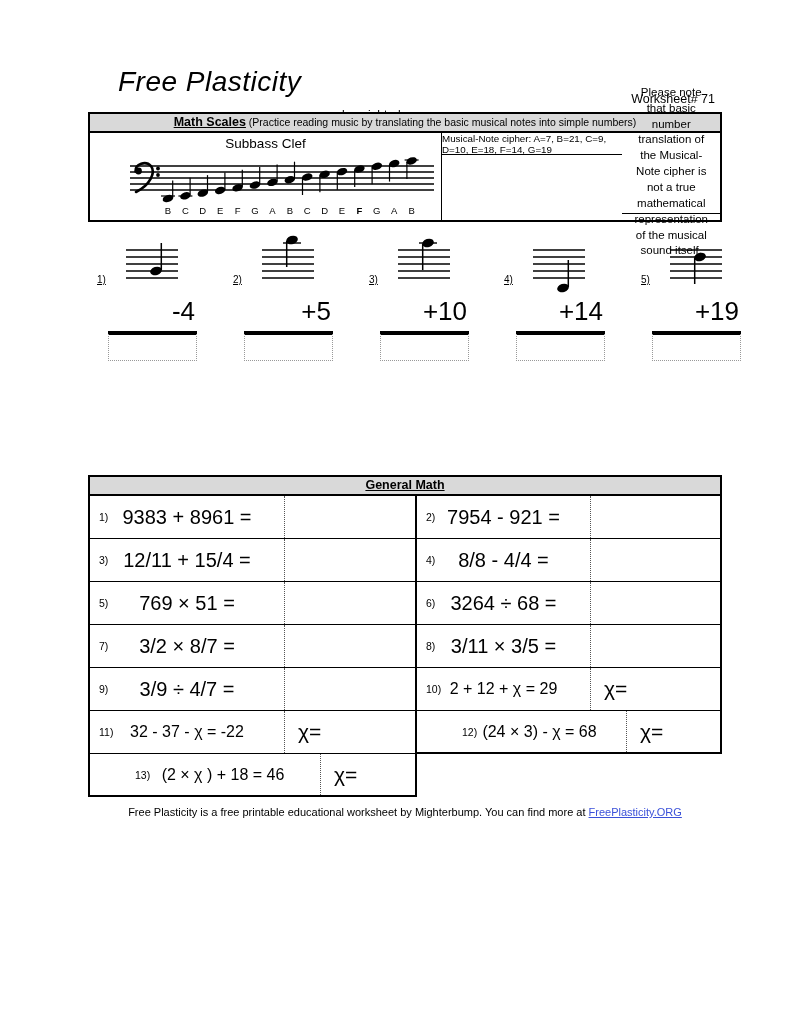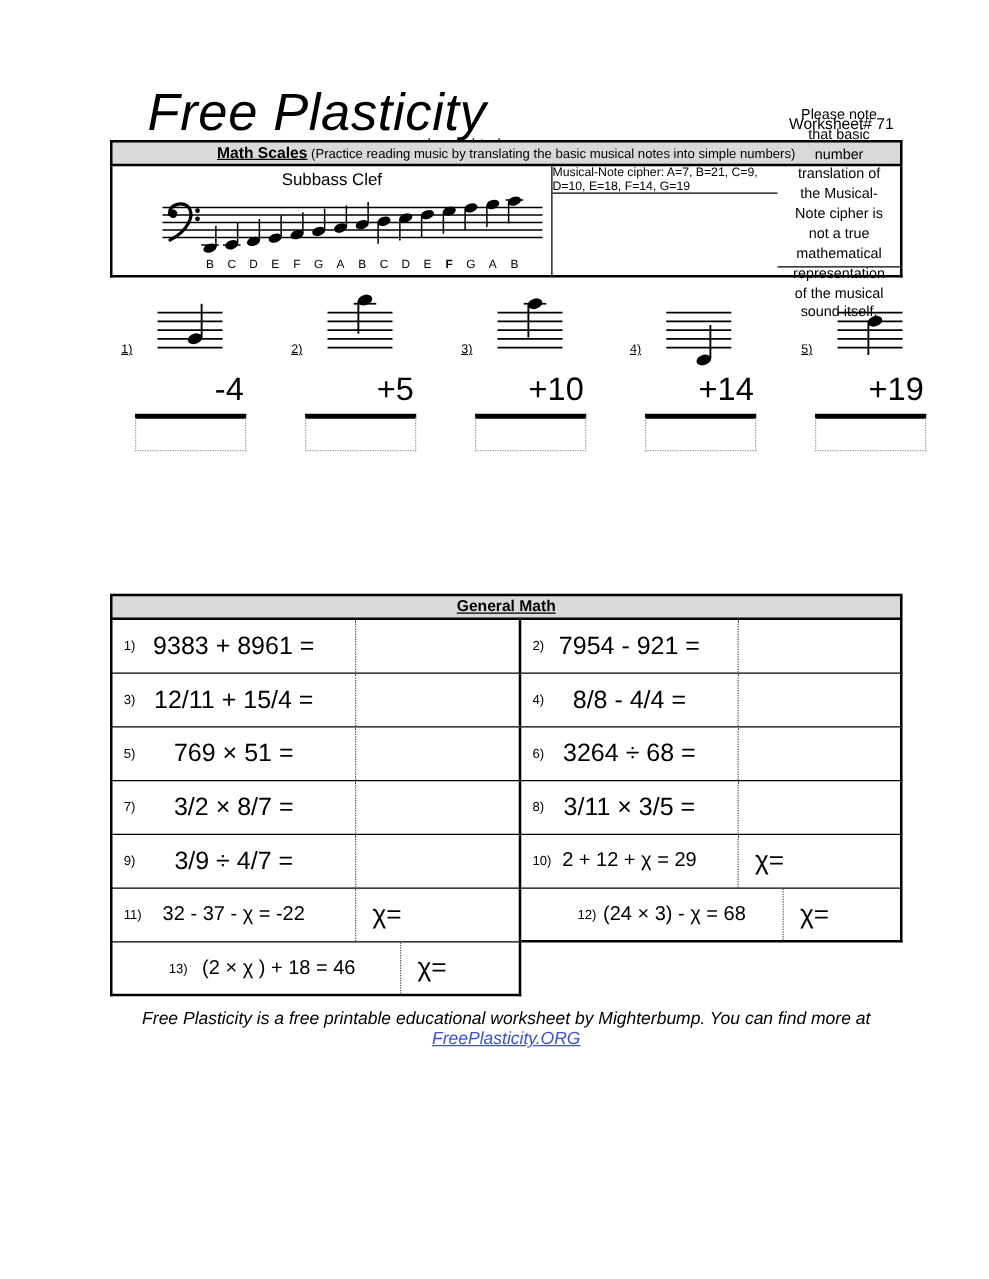--- a/index.html
+++ b/index.html
@@ -2,21 +2,21 @@
 <html style="--bar: #d9d9d9; --link: #3a50d9;"><head>
 <meta charset="utf-8">
 <style>
   :root { --bar:#d9d9d9; --link:#3a50d9; }
   * { margin:0; padding:0; box-sizing:border-box; }
   body { background:#fff; }
   .page { position:relative; width:791px; height:1023px; background:#fff;
           font-family:"Liberation Sans", sans-serif; color:#000; overflow:hidden; }
 
   
-  .title { position:absolute; left:118px; top:66px; font-size:42px; font-style:italic; letter-spacing:.5px; }
+  .title { position:absolute; left:118px; top:66px; font-size:28px; font-style:italic; letter-spacing:.5px; }
   .byline { position:absolute; left:342px; top:94px; font-size:12px;margin-top:14px; }
   .worksheet-no { position:absolute; left:565px; top:92px; width:150px; text-align:right; font-size:12.5px; }
 
   
   .sect { position:absolute; left:88px; width:634px; }
   .bar { height:21px; border:2px solid #000; background:var(--bar); text-align:center;
          font-size:10.5px; line-height:17px; }
   .bar b { font-size:12.5px; text-decoration:underline; }
 
   
@@ -51,21 +51,21 @@
   .gm-expr-wrap { position:relative; display:flex; align-items:center; justify-content:center;
                   border-right:1.2px dotted #555; }
   .gm-left  .gm-expr-wrap { width:195px; }
   .gm-right .gm-expr-wrap { width:174px; }
   .gm-num { position:absolute; left:9px; top:50%; transform:translateY(-50%); font-size:10.5px; }
   .gm-expr { font-size:20px; white-space:nowrap; }
   .gm-expr.small { font-size:16px; }
   .gm-ans { flex:1; display:flex; align-items:center; padding-left:13px; font-size:21px; }
 
   
-  .footer { position:absolute; left:88px; top:806px; width:634px; text-align:center; font-size:14px;font-style:italic; }
+  .footer { position:absolute; left:88px; top:806px; width:634px; text-align:center; font-size:11px; }
   .footer a { color:var(--link); text-decoration:underline; cursor:pointer; }
 </style>
 </head>
 <body>
 
 <div class="page">
 
   <div class="title">Free Plasticity</div>
   <div class="byline">by mighterbump</div>
   <div class="worksheet-no">Worksheet#  71</div>

